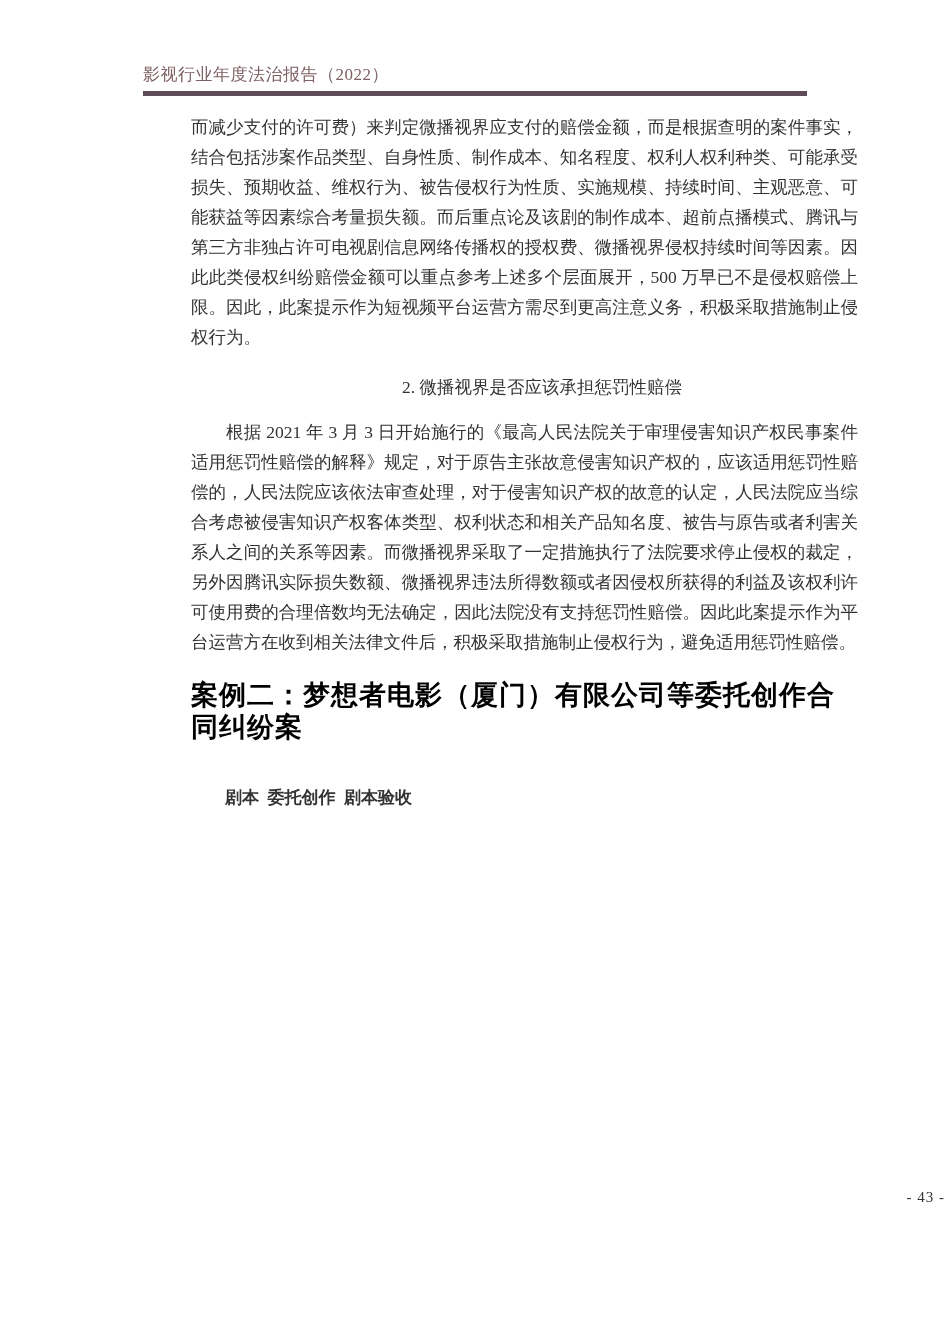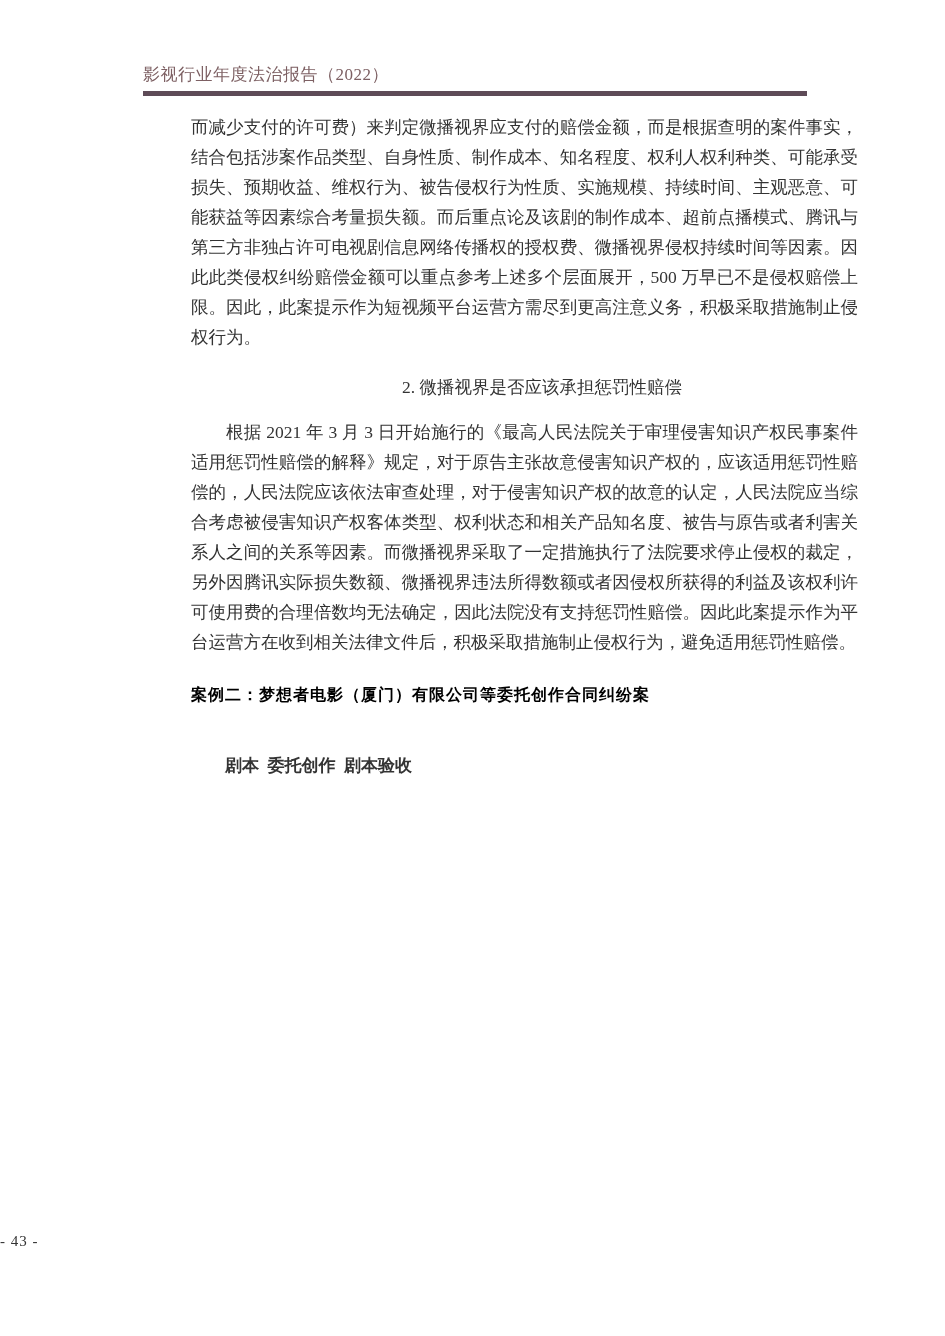--- a/index.html
+++ b/index.html
@@ -50,21 +50,21 @@
   .para.indent { text-indent: 2em; }
   .sub-heading {
     text-indent: 2em;
     margin-top: 20px;
     margin-bottom: 15px;
     text-align: center;
   }
   .case-heading {
     margin-top: 22px;
     font-family: "Liberation Serif", "DejaVu Serif", serif;
-    font-size: 16px;
+    font-size: 27px;
     font-weight: bold;
     color: var(--heading-text, #000000);
     line-height: 32px;
     text-align: left;
     letter-spacing: 1px;
   }
   .keywords-label {
     margin-top: 42px;
     font-family: "Liberation Sans", "DejaVu Sans", sans-serif;
     font-size: 19px;
@@ -77,22 +77,22 @@
     text-indent: 2em;
     font-size: 17px;
     white-space: pre-wrap;
     color: var(--body-text, #333333);
     font-weight: bold;
   }
   .footer {
     position: absolute;
     left: 0;
     width: 100%;
-    top: 1232px;
-    text-align: left;
+    top: 1188px;
+    text-align: right;
   }
   .page-number {
     font-size: 15px;
     color: var(--body-text, #333333);
     letter-spacing: 1px;
   }
 </style>
 </head>
 <body>
 

